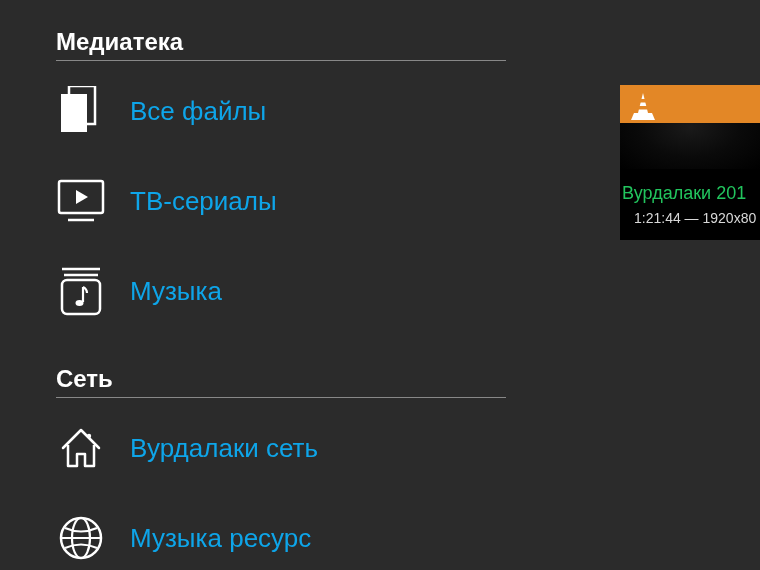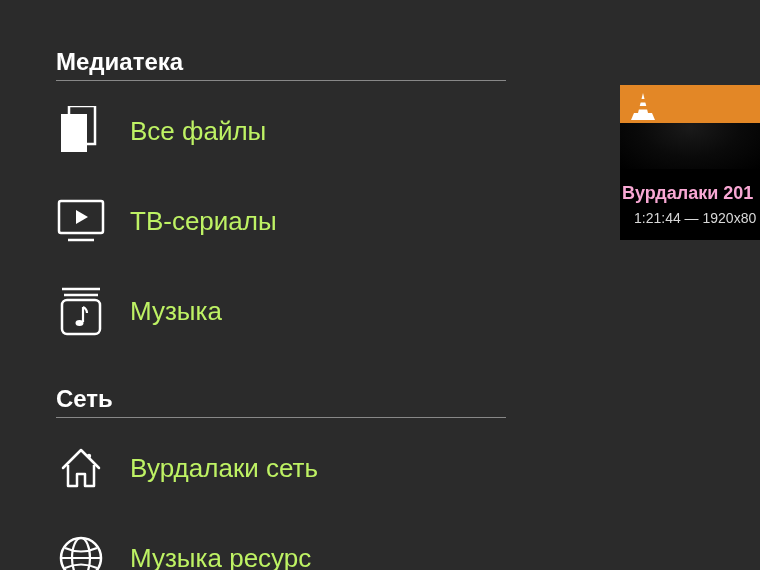--- a/index.html
+++ b/index.html
@@ -8,21 +8,21 @@
     background: #2b2b2b;
     font-family: -apple-system, "Helvetica Neue", Arial, sans-serif;
     color: #fff;
     position: relative;
   }
   .sidebar {
     position: absolute;
     left: 0; top: 0;
     width: 620px;
     height: 570px;
-    padding: 48px 0 0 50px;
+    padding: 28px 0 0 50px;
   }
   .section-header {
     font-size: 24px;
     font-weight: 600;
     color: #fff;
     margin: 0 0 4px 6px;
   }
   .divider {
     border: none;
     border-top: 1px solid #888;
@@ -41,21 +41,21 @@
     height: 50px;
     display: flex;
     align-items: center;
     justify-content: center;
     margin-right: 24px;
     flex-shrink: 0;
   }
   .menu-item .label {
     font-size: 26px;
     font-weight: 400;
-    color: #bef264;
+    color: #0ea5e9;
   }
   .section-gap { height: 14px; }
 
   .content {
     position: absolute;
     left: 620px; top: 0;
     width: 140px;
     height: 570px;
   }
   .card {
@@ -73,25 +73,24 @@
   }
   .cone {
     width: 26px; height: 30px;
   }
   .card-thumb {
     width: 140px; height: 46px;
     background: radial-gradient(ellipse at 50% 10%, #1a1a1a 0%, #0a0a0a 50%, #000 100%);
   }
   .card-title {
     font-size: 18px;
-    color: #f9a8d4;
+    color: #22c55e;
     padding: 14px 0 6px 2px;
     white-space: nowrap;
     overflow: hidden;
-    font-weight: bold;
   }
   .card-meta {
     font-size: 14px;
     color: #d8d8d8;
     padding: 0 0 14px 14px;
     white-space: nowrap;
     overflow: hidden;
   }
 
   svg { display: block; }

